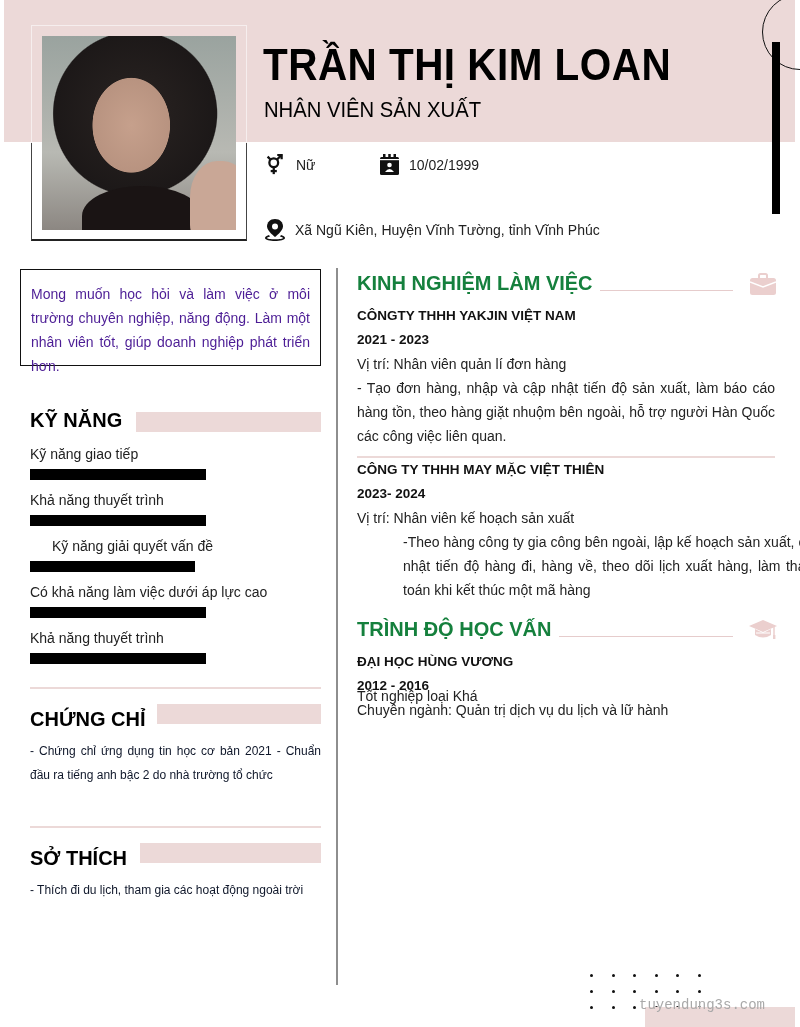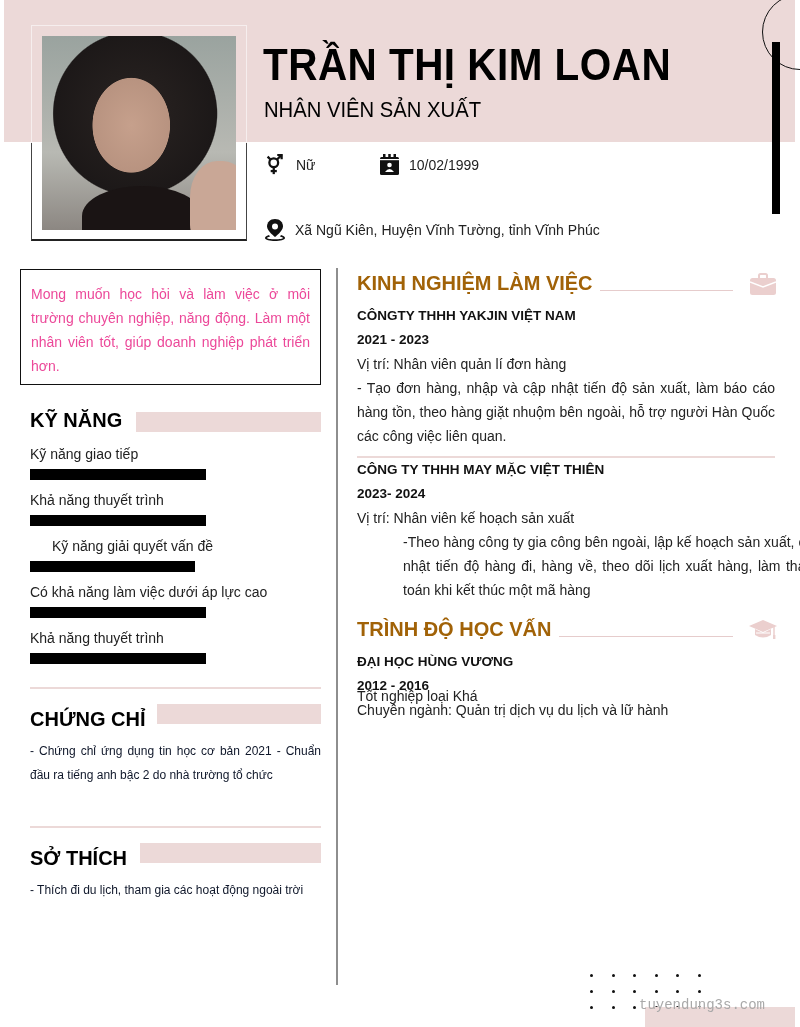--- a/index.html
+++ b/index.html
@@ -18,35 +18,35 @@
                        linear-gradient(180deg, #9aa39f 0%, #b8b9b3 60%, #8c8782 100%); }
   .photo .shirt { position: absolute; left: 40px; top: 150px; width: 120px; height: 60px; background: #1a1414; border-radius: 50% 50% 0 0; }
   .photo .hand { position: absolute; left: 148px; top: 125px; width: 60px; height: 80px; background: #c9a796; border-radius: 45% 45% 20% 20%; }
 
   .name { position: absolute; left: 263px; top: 40px; font-family: "Liberation Sans", sans-serif; font-weight: bold; font-size: 44px; letter-spacing: 0.5px; color: #000; transform: scaleX(0.92); transform-origin: left; white-space: nowrap; }
   .job-title { position: absolute; left: 264px; top: 97px; font-size: 22px; color: #000; transform: scaleX(0.92); transform-origin: left; white-space: nowrap; }
 
   .info-item { position: absolute; display: flex; align-items: center; font-size: 14px; color: #222; }
   .info-item svg { display: block; margin-right: 10px; }
 
-  .objective-box { position: absolute; left: 20px; top: 269px; width: 301px; height: 116px; border: 1.5px solid #111; padding: 12px 10px 8px 10px; font-size: 14px; line-height: 24px; text-align: justify; color: #ec4899; }
+  .objective-box { position: absolute; left: 20px; top: 269px; width: 301px; height: 97px; border: 1.5px solid #111; padding: 12px 10px 8px 10px; font-size: 14px; line-height: 24px; text-align: justify; color: #4c1d95; }
 
   .sec-title { position: absolute; font-weight: bold; font-size: 20px; color: #000; white-space: nowrap; }
   .pink-bar { position: absolute; background: #ecd9d8; }
   .pink-line { position: absolute; height: 2px; background: #ecd9d8; }
   .thin-line { position: absolute; height: 1px; background: #e6cccc; }
 
   .skill-label { position: absolute; left: 30px; font-size: 14px; color: #222; white-space: nowrap; }
   .skill-bar { position: absolute; left: 30px; height: 11px; background: #000; }
 
   .para { position: absolute; font-size: 12px; line-height: 24px; color: #0f172a; text-align: justify; }
 
   .divider { position: absolute; left: 336px; top: 268px; width: 2px; height: 717px; background: #8e8e8e; }
 
-  .r-title { position: absolute; left: 357px; font-weight: bold; font-size: 20px; color: #a16207; white-space: nowrap; }
+  .r-title { position: absolute; left: 357px; font-weight: bold; font-size: 20px; color: #15803d; white-space: nowrap; }
   .r-bold { position: absolute; left: 357px; font-weight: bold; font-size: 13.5px; color: #111; white-space: nowrap; }
   .r-text { position: absolute; left: 357px; width: 418px; font-size: 14px; line-height: 24px; color: #222; text-align: justify; }
   .r-text.nowrap { white-space: nowrap; }
 
   .dots { position: absolute; left: 590px; top: 974px; display: grid; grid-template-columns: repeat(6, 21.5px); row-gap: 13px; }
   .dots span { display: block; width: 3px; height: 3px; background: #111; border-radius: 50%; }
   .wm-bar { position: absolute; left: 645px; top: 1007px; width: 150px; height: 20px; background: #ecd9d8; }
   .watermark { position: absolute; left: 639px; top: 997px; font-family: "Liberation Mono", "DejaVu Sans Mono", monospace; font-size: 14px; color: #a9a9a9; white-space: nowrap; }
 </style>
 </head>

